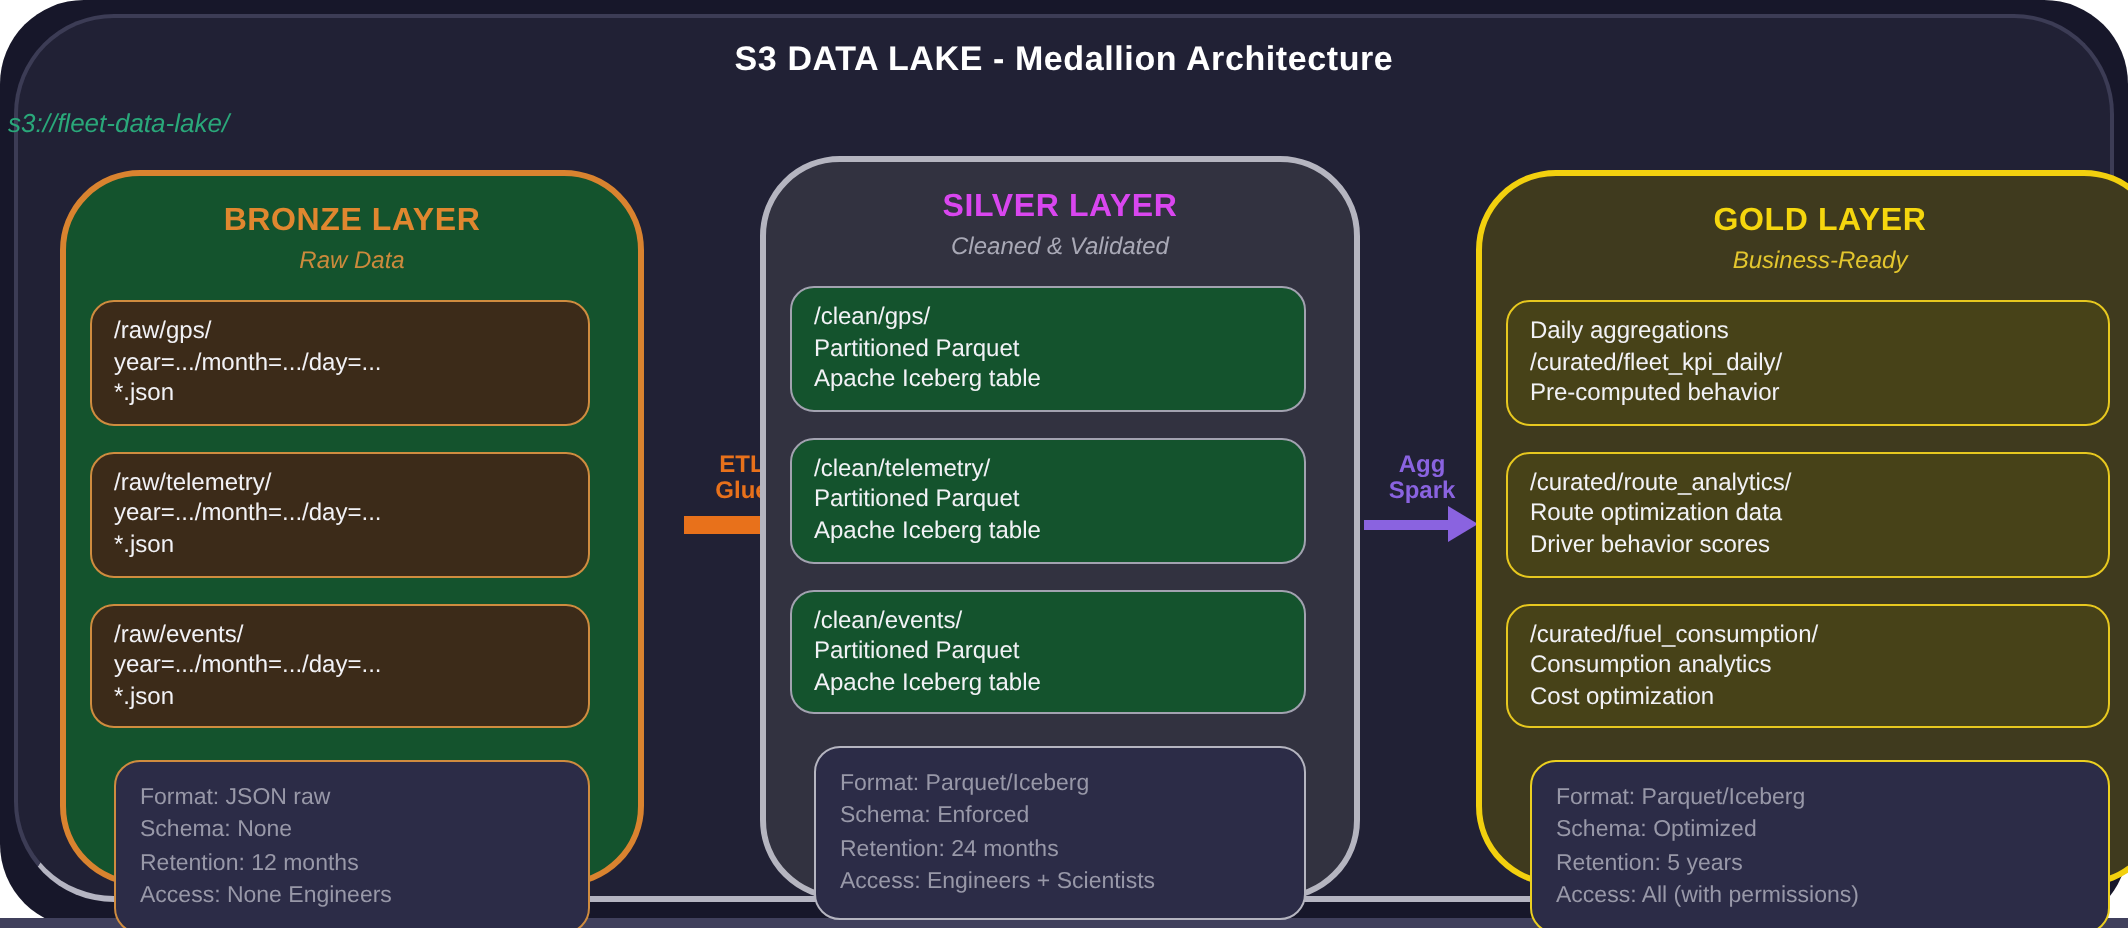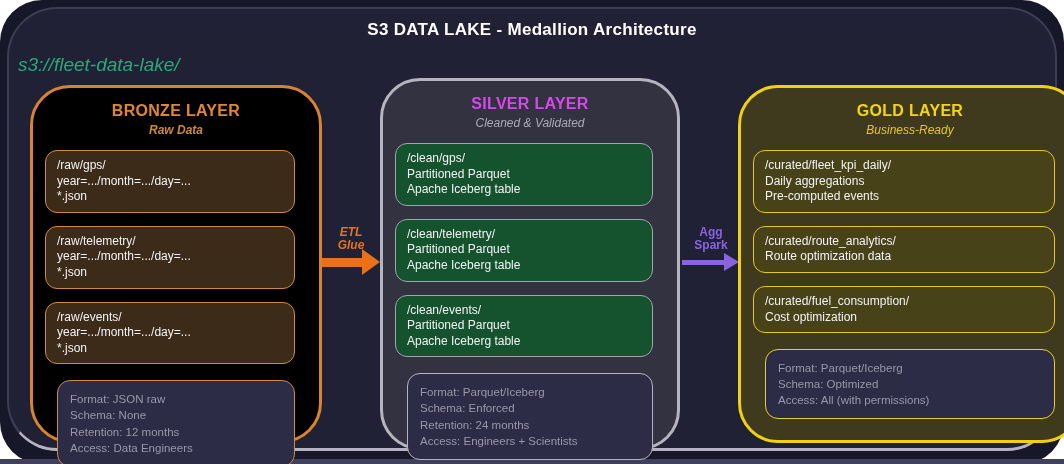--- a/index.html
+++ b/index.html
@@ -8,29 +8,29 @@
 
   .stage{position:relative;width:1064px;height:464px;overflow:hidden;background:#ffffff;}
 
   .outer-panel{position:absolute;inset:0;background:#17172a;border-radius:42px;}
   .bottom-strip{position:absolute;left:0;right:0;bottom:0;height:5px;background:#40405c;}
   .canvas{position:absolute;left:7px;right:7px;top:7px;bottom:13px;background:#212135;
           border:2px solid #3c3c55;border-bottom:3px solid #b5b5c2;border-radius:50px;}
 
   .diagram-title{position:absolute;left:0;right:0;top:20px;text-align:center;
           color:#ffffff;font-size:17px;font-weight:bold;letter-spacing:.3px;}
-  .bucket-path{position:absolute;left:18px;top:54px;color:#2aa87a;font-size:19px;font-style:italic;}
+  .bucket-path{position:absolute;left:4px;top:54px;color:#2aa87a;font-size:13px;font-style:italic;}
 
   .layer{position:absolute;display:flex;flex-direction:column;padding:12px 12px;border-radius:40px;}
   .layer-title{text-align:center;font-size:16px;font-weight:bold;margin-top:2px;letter-spacing:.3px;}
   .layer-sub{text-align:center;font-size:12px;font-style:italic;margin-top:3px;}
 
-  .bronze{left:30px;top:85px;width:292px;height:358px;background:#000000;border:3px solid #d9832f;}
+  .bronze{left:30px;top:85px;width:292px;height:358px;background:#14532d;border:3px solid #d9832f;}
   .bronze .layer-title{color:#e0872f;}
-  .bronze .layer-sub{color:#cc8a3c;font-weight:bold;}
+  .bronze .layer-sub{color:#cc8a3c;}
   .bronze .pathbox{background:#3c2b19;border:1.5px solid #cf8c3f;}
   .bronze .metabox{border:1.5px solid #cf8c3f;}
 
   .silver{left:380px;top:78px;width:300px;height:372px;background:#323240;border:3px solid #b5b5c0;}
   .silver .layer-title{color:#d946ef;}
   .silver .layer-sub{color:#a9a9b6;}
   .silver .pathbox{background:#14532d;border:1.5px solid #a2a2b0;}
   .silver .metabox{border:1.5px solid #b5b5c0;}
 
   .gold{left:738px;top:85px;width:344px;height:358px;background:#3f3a1e;border:3px solid #f2d00e;}
@@ -40,21 +40,21 @@
   .gold .metabox{border:1.5px solid #ecd020;}
 
   .pathbox{margin:13px 12px 0 0;border-radius:12px;padding:7px 11px;
            color:#f2f2f6;font-size:12px;line-height:1.3;}
   .metabox{margin:16px 12px 0 12px;border-radius:13px;padding:10px 12px;
            background:#2c2c47;color:#9898a8;font-size:11.5px;line-height:1.4;}
 
   .arrow{position:absolute;width:58px;height:50px;}
   .arrow-label{position:absolute;left:0;right:0;top:0;text-align:center;
                font-size:12px;font-weight:bold;line-height:1.12;}
-  .arrow1{left:322px;top:226px;font-style:italic;}
+  .arrow1{left:342px;top:226px;}
   .arrow1 .arrow-label{color:#e8711b;}
   .arrow1 .shaft{position:absolute;left:0;top:32px;width:42px;height:9px;background:#e8711b;}
   .arrow1 .head{position:absolute;left:40px;top:23px;width:0;height:0;
                 border-left:18px solid #e8711b;border-top:13.5px solid transparent;border-bottom:13.5px solid transparent;}
   .arrow2{left:682px;top:226px;}
   .arrow2 .arrow-label{color:#8a63e0;}
   .arrow2 .shaft{position:absolute;left:0;top:34px;width:44px;height:5px;background:#8a63e0;}
   .arrow2 .head{position:absolute;left:42px;top:27px;width:0;height:0;
                 border-left:15px solid #8a63e0;border-top:9.5px solid transparent;border-bottom:9.5px solid transparent;}
 </style>
@@ -84,21 +84,21 @@
     </div>
     <div class="pathbox">
       <div>/raw/events/</div>
       <div>year=.../month=.../day=...</div>
       <div>*.json</div>
     </div>
     <div class="metabox">
       <div>Format: JSON raw</div>
       <div>Schema: None</div>
       <div>Retention: 12 months</div>
-      <div>Access: Data Engineers</div>
+      <div>Access: None Engineers</div>
     </div>
   </div>
 
   <div class="arrow arrow1">
     <div class="arrow-label">
       <div>ETL</div>
       <div>Glue</div>
     </div>
     <div class="shaft"></div>
     <div class="head"></div>
@@ -136,31 +136,34 @@
       <div>Spark</div>
     </div>
     <div class="shaft"></div>
     <div class="head"></div>
   </div>
 
   <div class="layer gold">
     <div class="layer-title">GOLD LAYER</div>
     <div class="layer-sub">Business-Ready</div>
     <div class="pathbox">
+      <div>Daily aggregations</div>
       <div>/curated/fleet_kpi_daily/</div>
-      <div>Daily aggregations</div>
-      <div>Pre-computed events</div>
+      <div>Pre-computed behavior</div>
     </div>
     <div class="pathbox">
       <div>/curated/route_analytics/</div>
       <div>Route optimization data</div>
+      <div>Driver behavior scores</div>
     </div>
     <div class="pathbox">
       <div>/curated/fuel_consumption/</div>
+      <div>Consumption analytics</div>
       <div>Cost optimization</div>
     </div>
     <div class="metabox">
       <div>Format: Parquet/Iceberg</div>
       <div>Schema: Optimized</div>
+      <div>Retention: 5 years</div>
       <div>Access: All (with permissions)</div>
     </div>
   </div>
 </div>
 
 </body></html>

